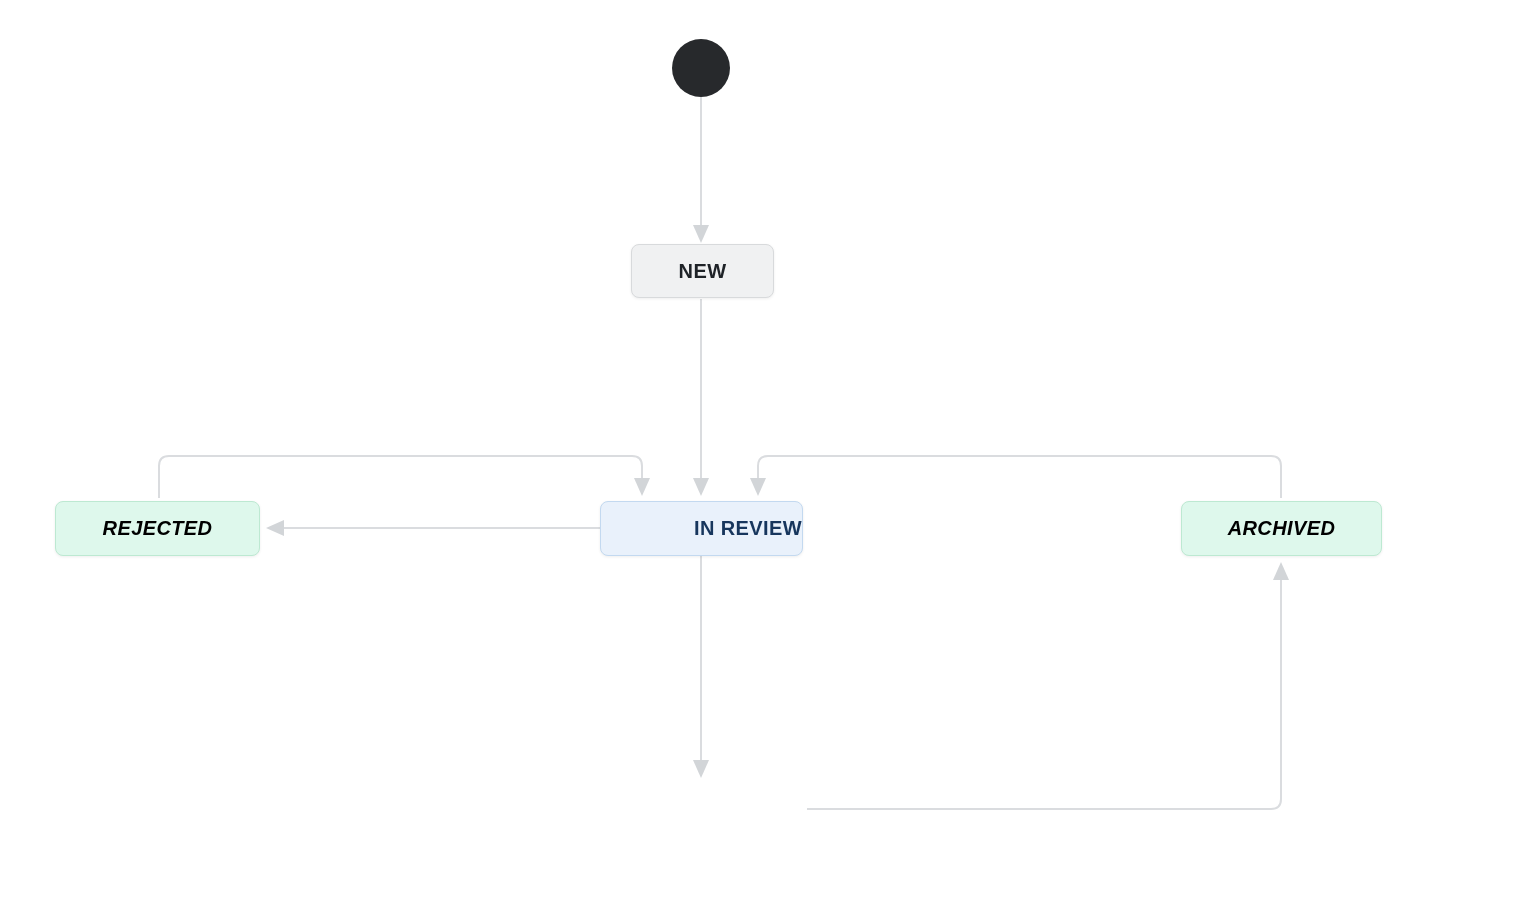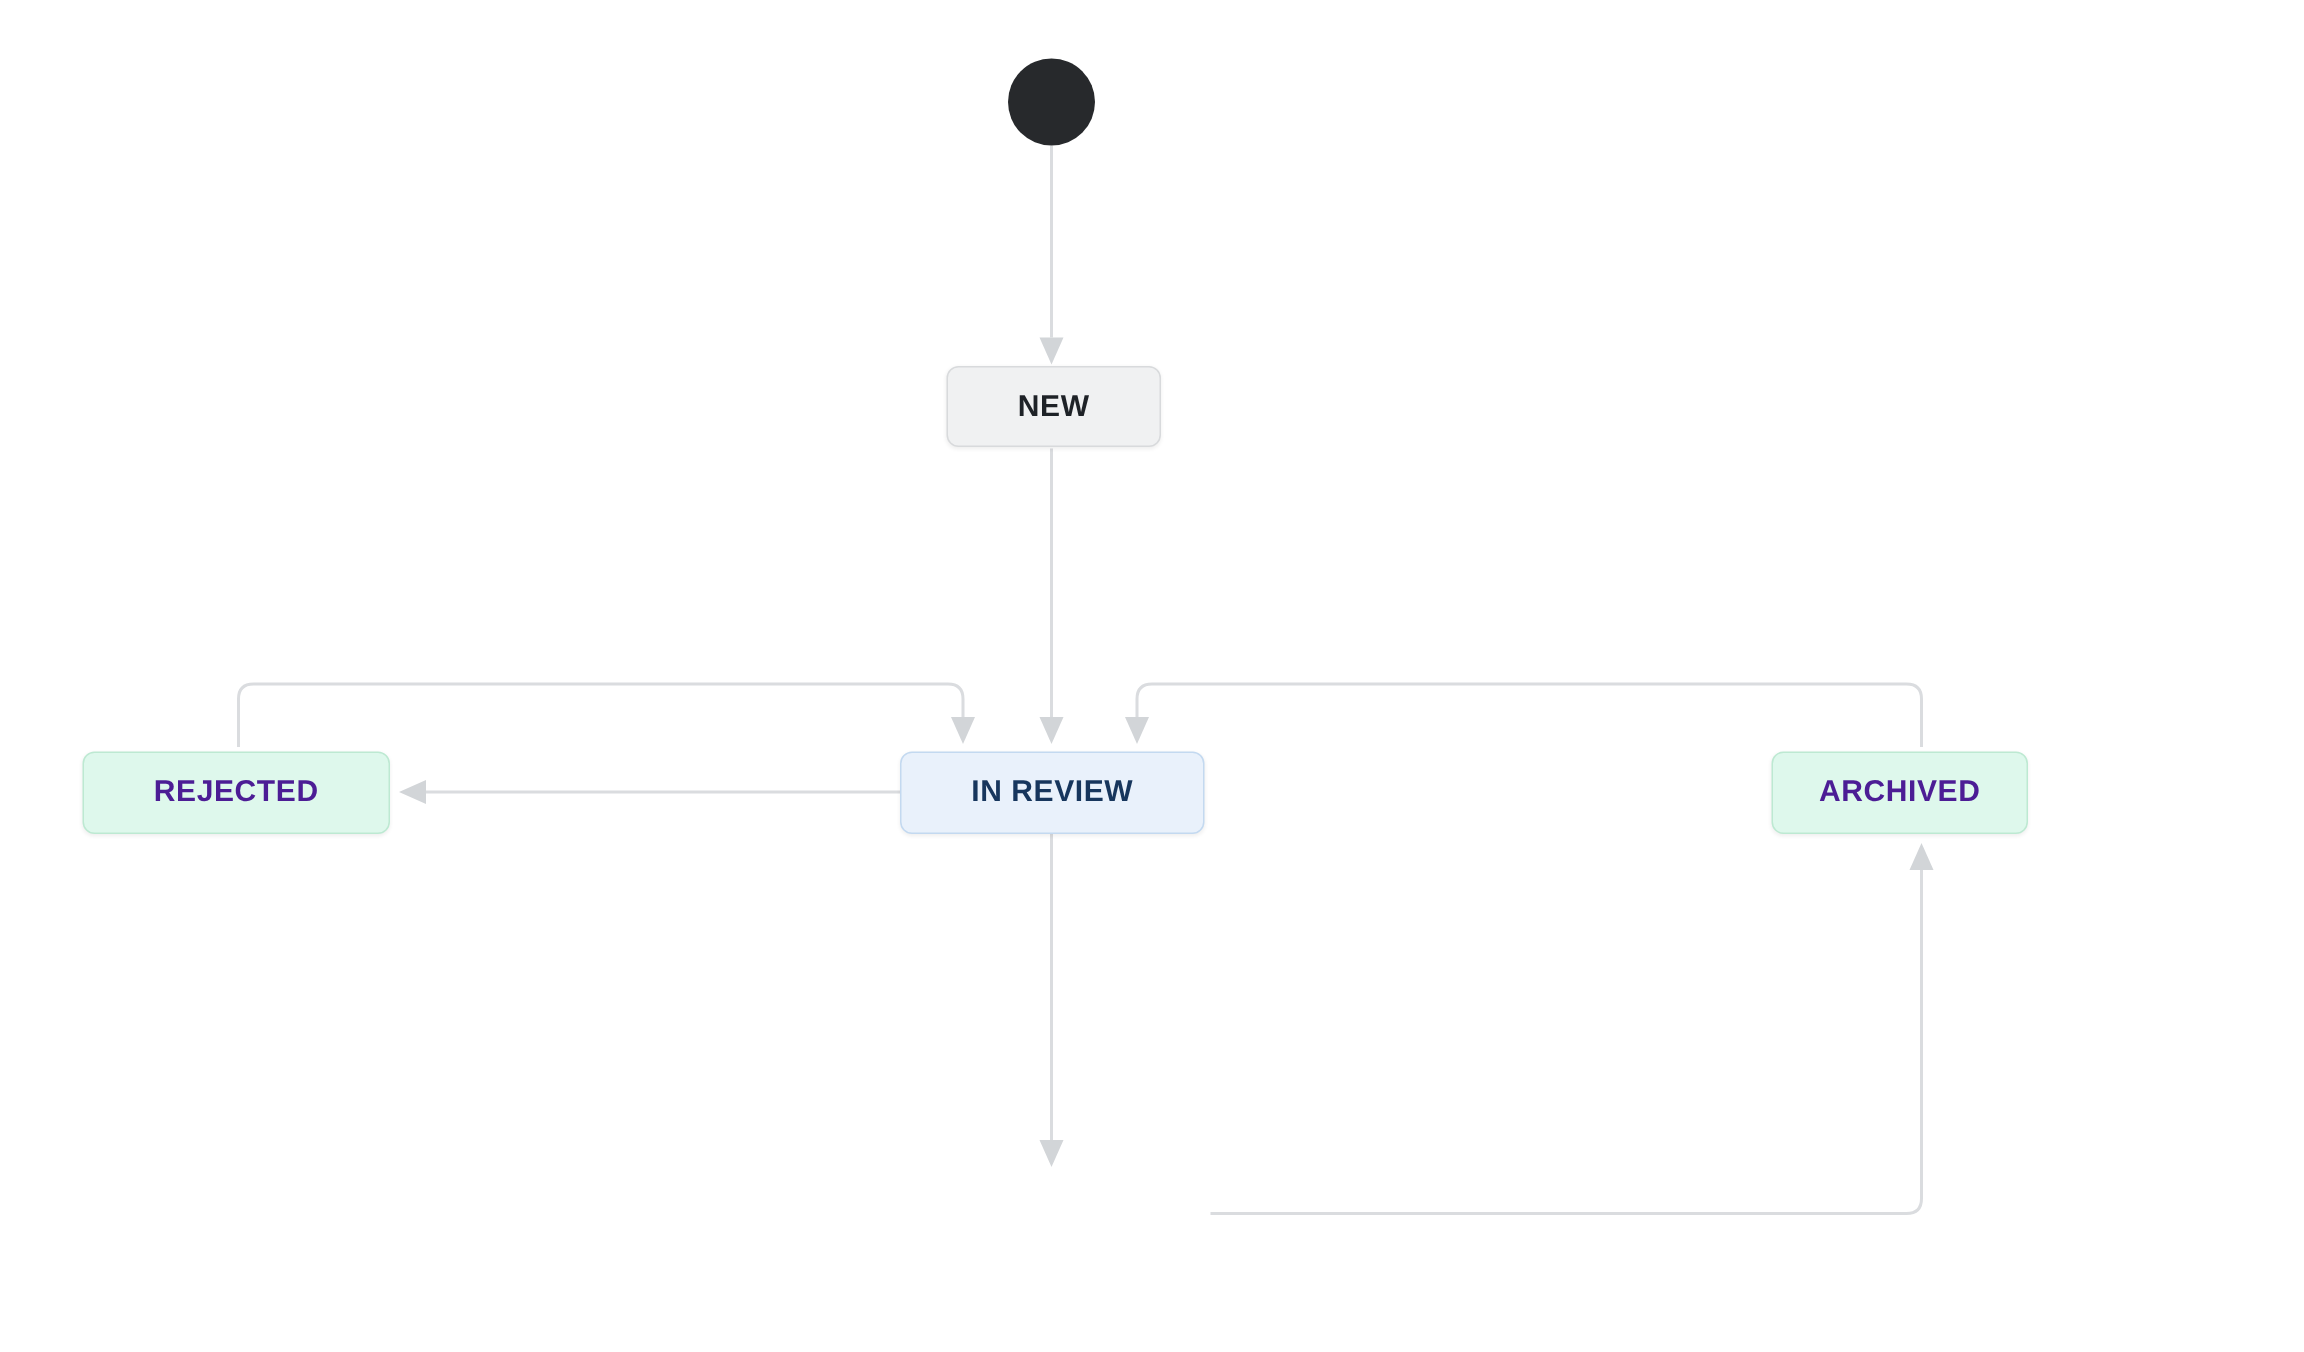--- a/index.html
+++ b/index.html
@@ -39,34 +39,34 @@
     border: 1px solid transparent;
     font-weight: 700;
     font-size: 20px;
     letter-spacing: 0.4px;
     box-shadow: 0 1px 3px rgba(0,0,0,0.07);
     cursor: default;
     user-select: none;
   }
   .state-gray  { background: #f0f1f2; border-color: #d8dadc; color: #1e2227; }
   .state-blue  { background: #e9f1fb; border-color: #c3d9f0; color: #17365d; }
-  .state-green { background: #def8ec; border-color: #bde9d2; color: #4c1d95; }
+  .state-green { background: #def8ec; border-color: #bde9d2; color: #000000; font-style: italic; }
   .start-node {
     position: absolute;
     left: 672px;
     top: 39px;
     width: 58px;
     height: 58px;
     border-radius: 50%;
     background: #27292c;
   }
   .node-new      { left: 631px;  top: 244px; width: 143px; height: 54px; }
-  .node-inreview { left: 600px;  top: 501px; width: 203px; height: 55px; }
+  .node-inreview { left: 600px;  top: 501px; width: 203px; height: 55px; justify-content: flex-end; }
   .node-rejected { left: 55px;   top: 501px; width: 205px; height: 55px; }
-  .node-archived { left: 1181px; top: 501px; width: 171px; height: 55px; justify-content: center; }
+  .node-archived { left: 1181px; top: 501px; width: 201px; height: 55px; justify-content: center; }
   .node-approved { left: 597px;  top: 781px; width: 210px; height: 56px; }
 </style>
 </head>
 <body>
 
 <div class="canvas">
 
   <svg class="edges" width="1536" height="901" viewBox="0 0 1536 901">
 
     <g>

